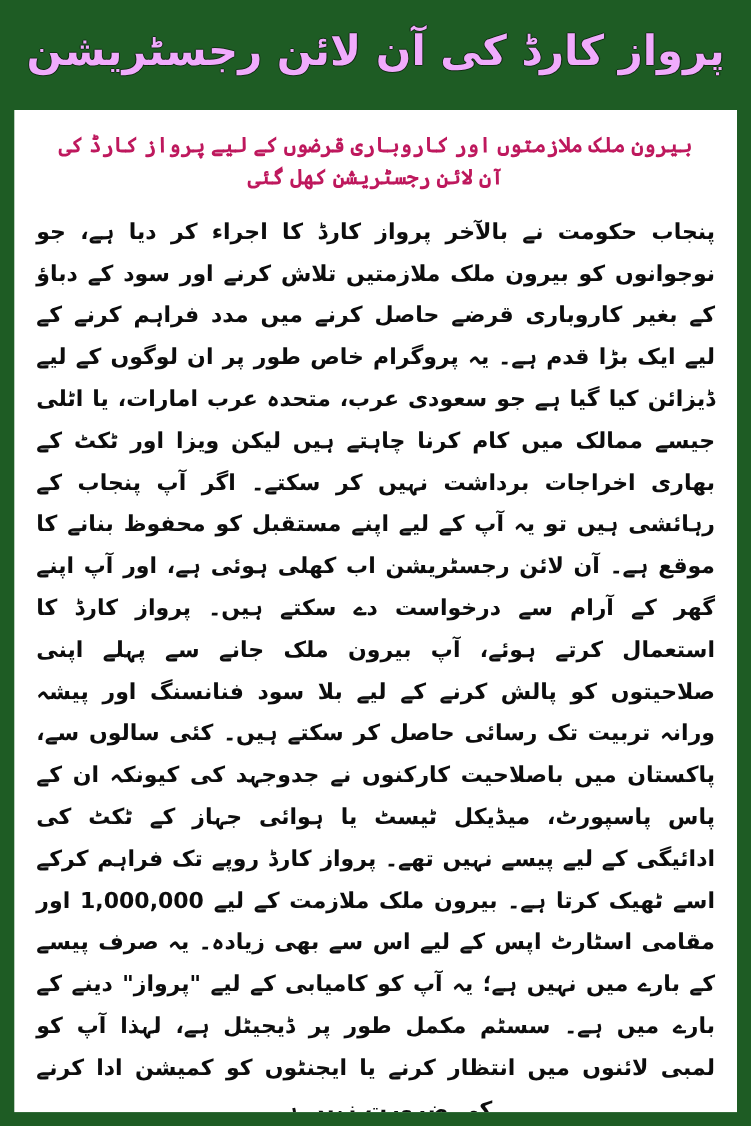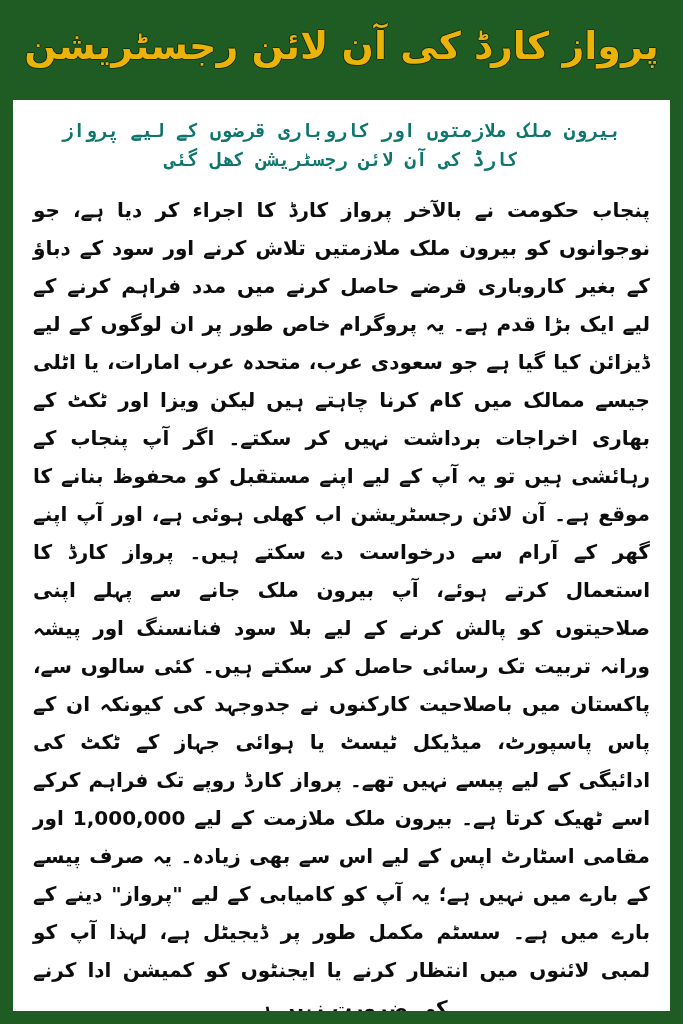--- a/index.html
+++ b/index.html
@@ -28,21 +28,21 @@
     width: 683px;
     height: 100px;
     background: #1e5c24;
     display: flex;
     align-items: center;
     justify-content: center;
     box-sizing: border-box;
   }
 
   #page-title {
-    color: #eab308;
+    color: #f0abfc;
     font-family: "DejaVu Sans", "Liberation Sans", sans-serif;
     font-size: 40px;
     font-weight: 700;
     line-height: 1.35;
     text-align: center;
     direction: rtl;
     unicode-bidi: embed;
     white-space: nowrap;
     letter-spacing: 0px;
     text-shadow:
@@ -62,22 +62,22 @@
     left: 13px;
     width: 657px;
     height: 911px;
     background: #ffffff;
     box-sizing: border-box;
     padding: 18px 20px 10px 20px;
     overflow: hidden;
   }
 
   #subtitle {
-    color: #0f766e;
-    font-family: Liberation Mono, monospace;
+    color: #be185d;
+    font-family: Liberation Sans, sans-serif;
     font-size: 19px;
     font-weight: 700;
     line-height: 1.55;
     text-align: center;
     direction: rtl;
     unicode-bidi: embed;
     margin: 0 0 14px 0;
     padding: 0 8px;
   }
 

